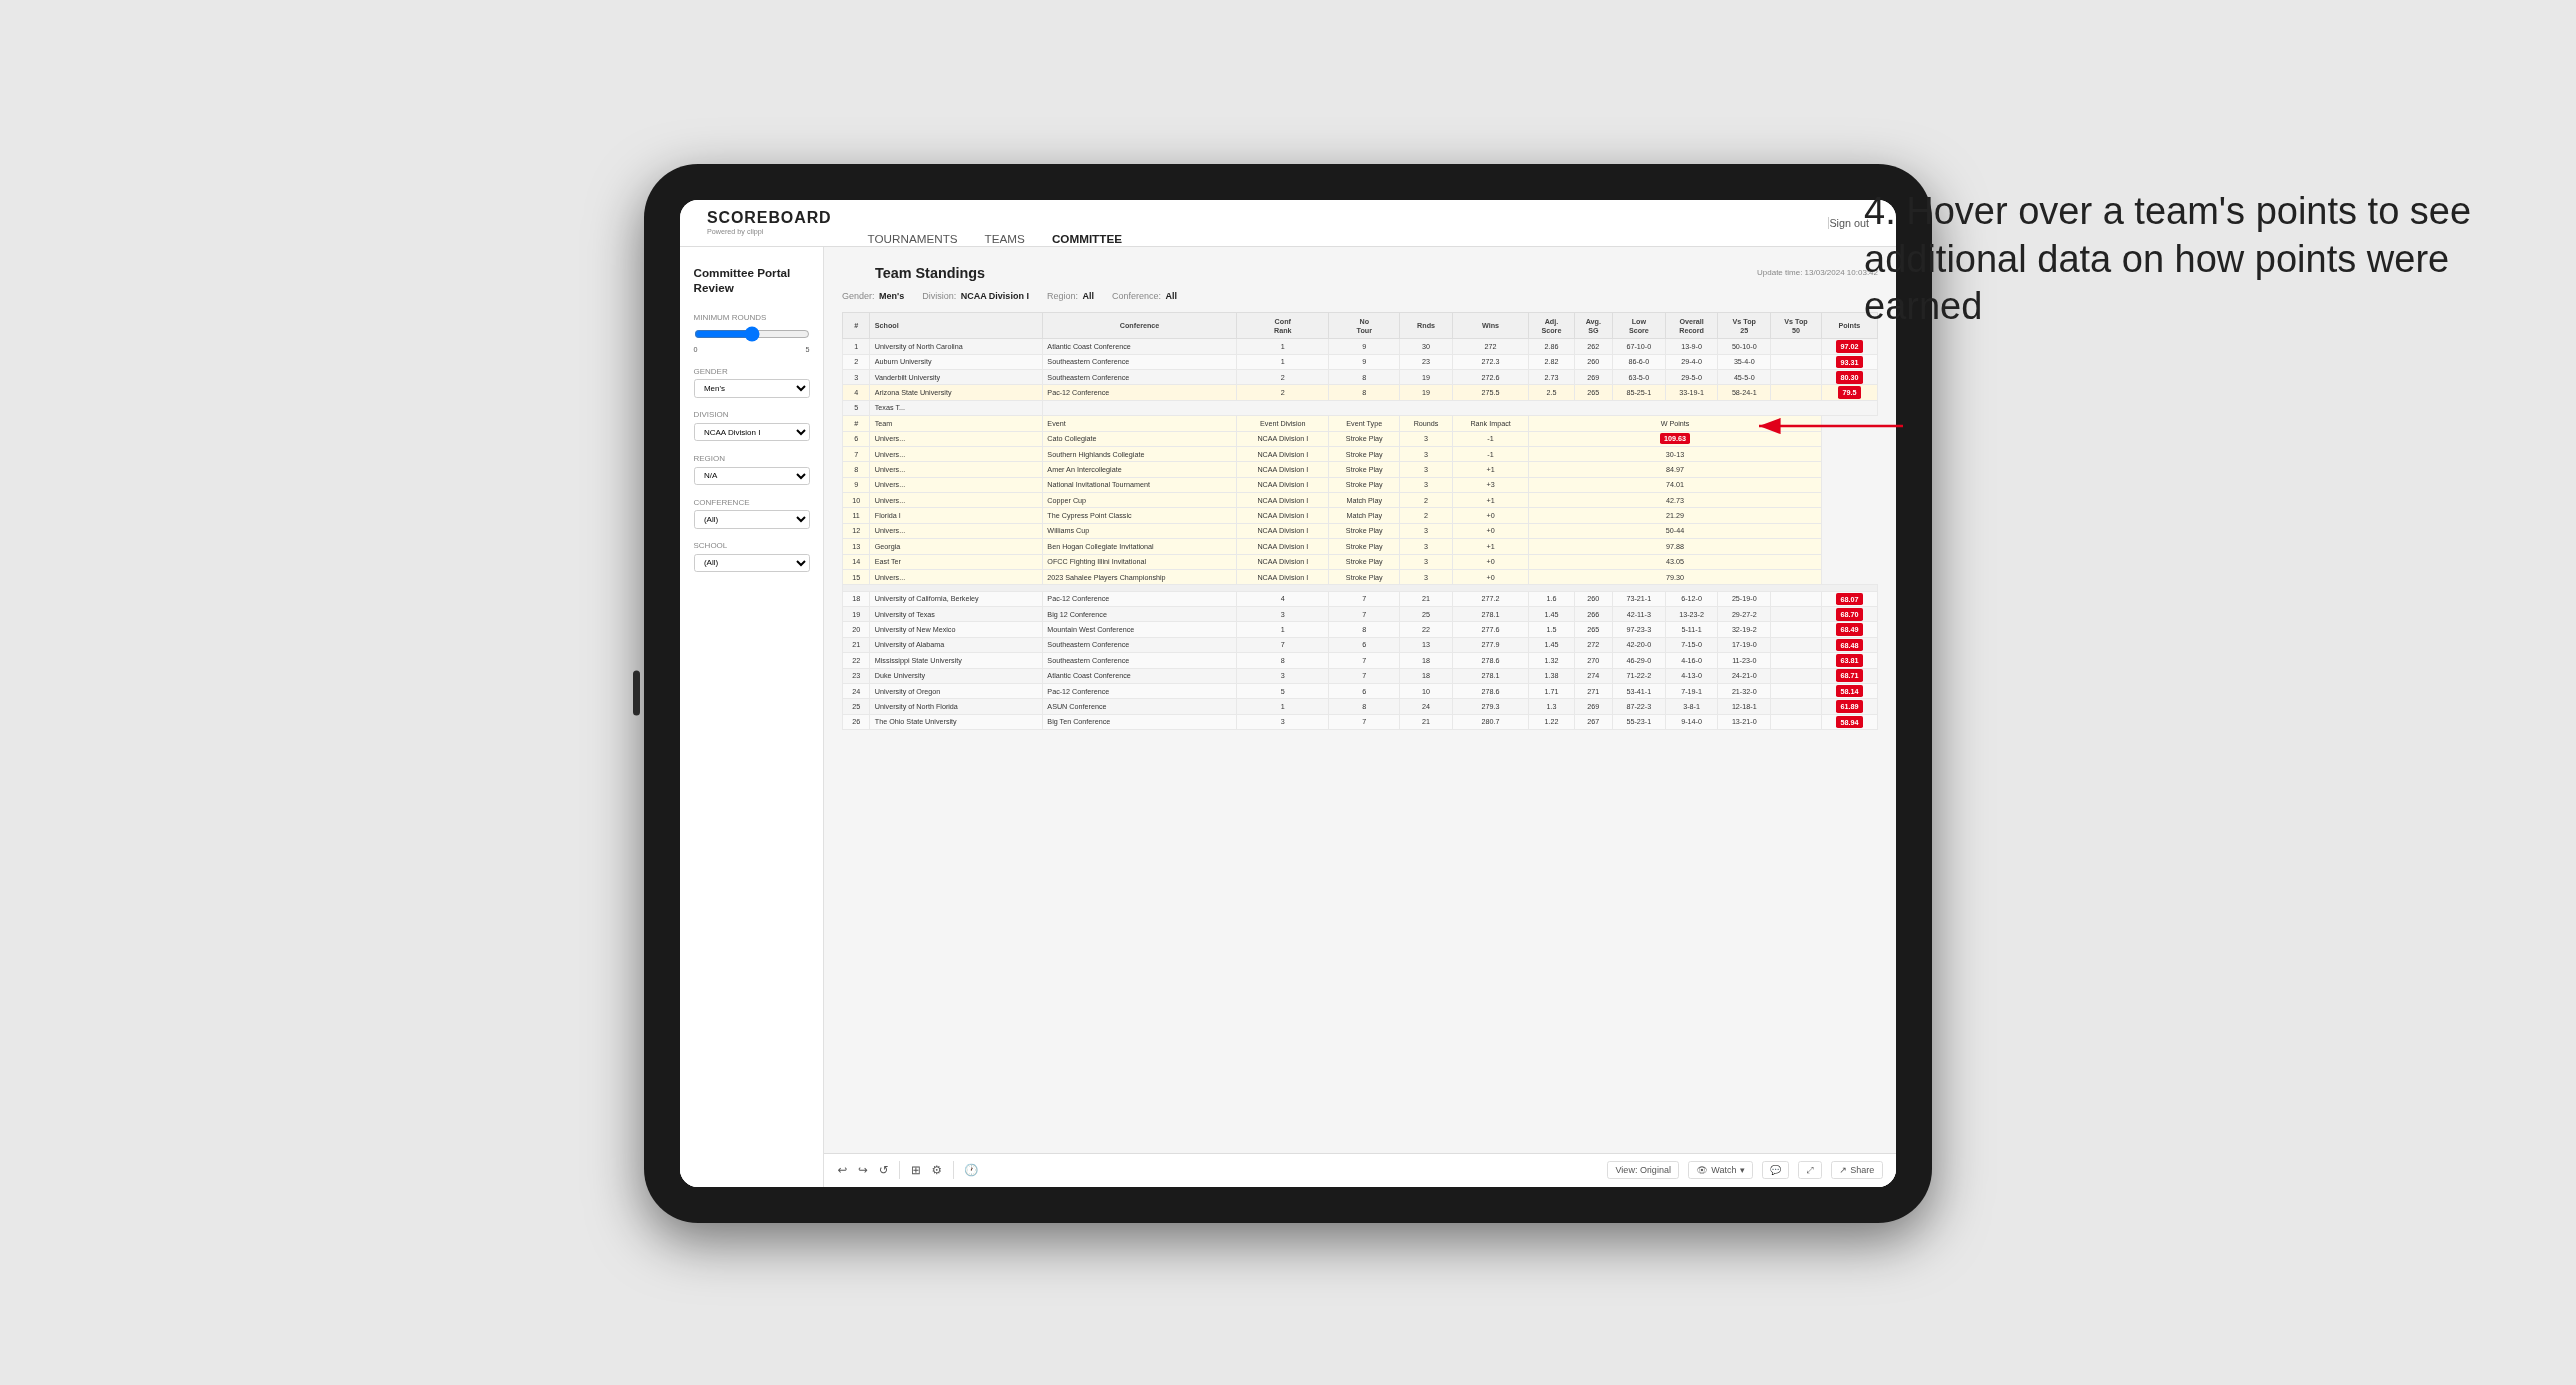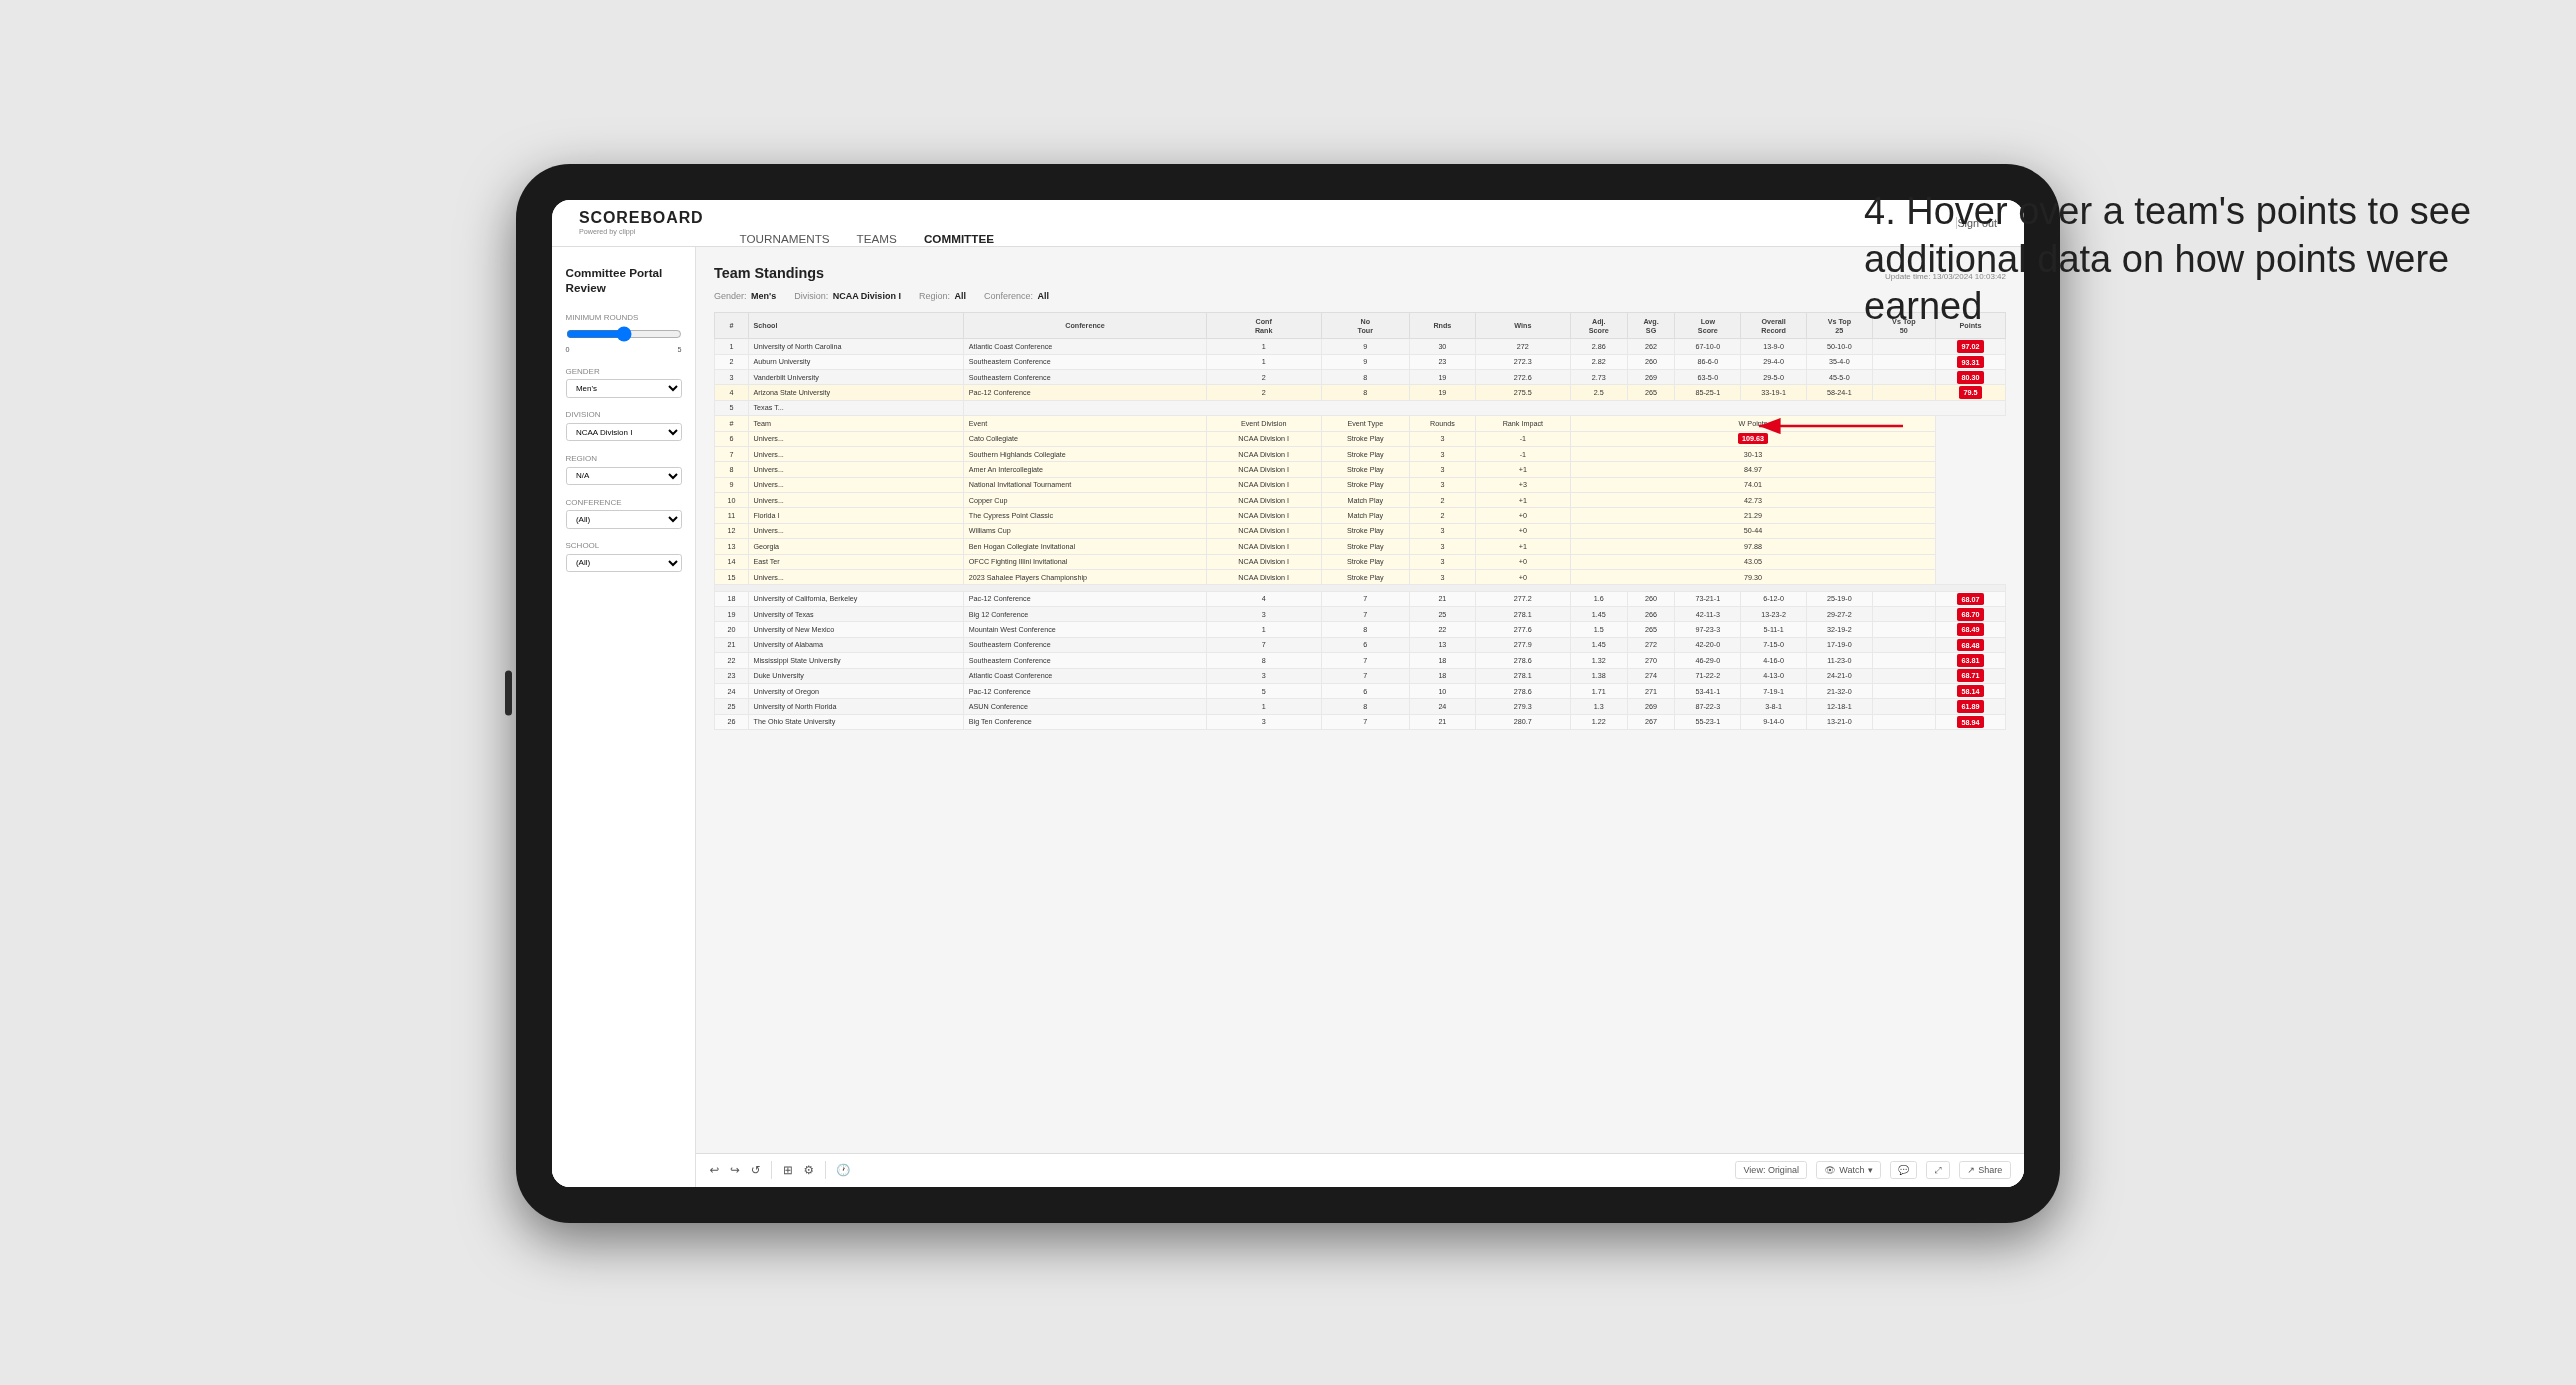--- a/index.html
+++ b/index.html
@@ -9,21 +9,21 @@
       width: 2576px;
       height: 1386px;
       display: flex;
       align-items: center;
       justify-content: center;
       position: relative;
     }
 
     
     .tablet-frame {
-      width: 1544px;
+      width: 1288px;
       height: 1059px;
       background: #1a1a1a;
       border-radius: 54px;
       padding: 36px;
       box-shadow: 0 18px 54px rgba(0,0,0,0.5);
       position: relative;
     }
     .tablet-screen {
       width: 100%;
       height: 100%;
@@ -170,22 +170,23 @@
     .report-content {
       flex: 1;
       overflow: auto;
       padding: 18px;
     }
 
     
     .report-header {
       display: flex;
       justify-content: space-between;
-      align-items: flex-end;
+      align-items: center;
       margin-bottom: 10.8px;
+      margin-left: 33px;
     }
     .report-title {
       font-size: 14.4px;
       font-weight: 700;
       color: #222;
     }
     .update-time {
       font-size: 8px;
       color: #888;
       text-align: right;

